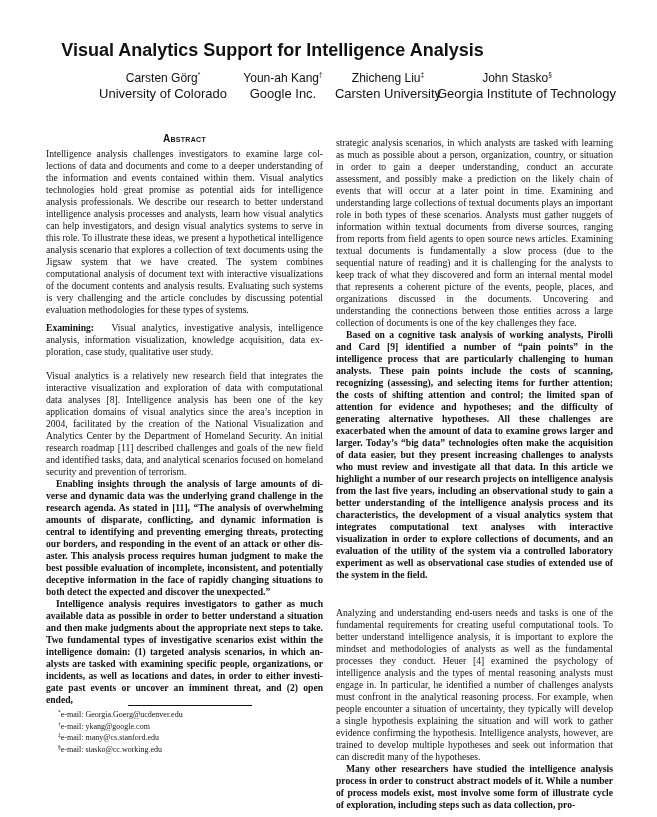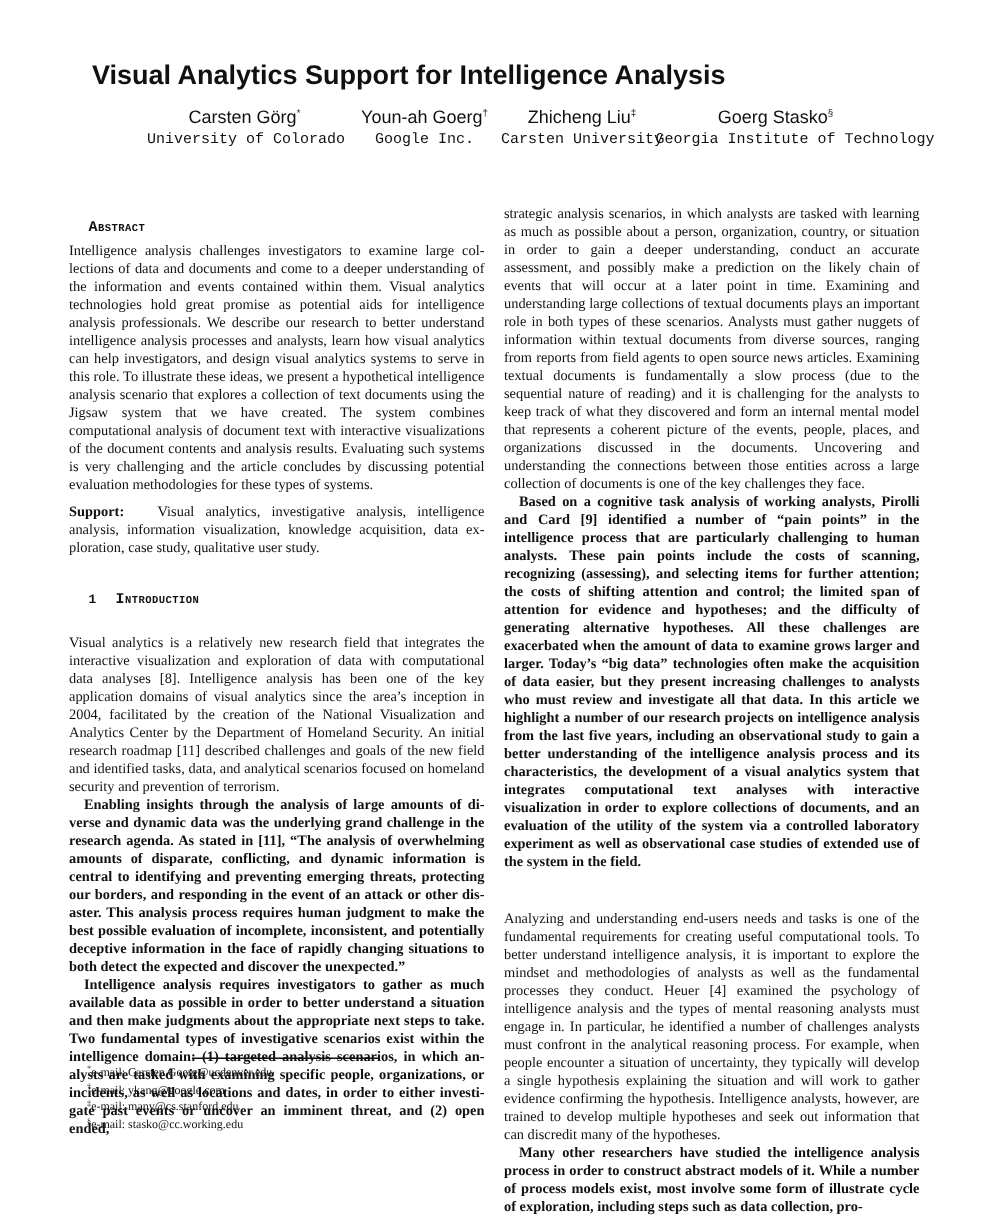--- a/index.html
+++ b/index.html
@@ -4,30 +4,30 @@
   <style>
     html, body { margin: 0; padding: 0; background: #ffffff; }
     body { width: 657px; height: 817px; position: relative; overflow: hidden; color: #111; }
     .title {
       position: absolute; left: 0; top: 40px; width: 545px; text-align: center;
       font-family: "Liberation Sans", sans-serif; font-weight: bold; font-size: 18px; line-height: 20px; color: #111;
     }
     .authors { position: absolute; left: 0; top: 71px; width: 657px; }
     .author { position: absolute; text-align: center; font-family: "Liberation Sans", sans-serif; }
     .author .name { font-size: 12px; line-height: 14px; display: block; white-space: nowrap; }
-    .author .affil { font-size: 10px; line-height: 12px; display: block; margin-top: 3px; white-space: nowrap; font-family: Liberation Mono, monospace; }
+    .author .affil { font-size: 13px; line-height: 12px; display: block; margin-top: 3px; white-space: nowrap; }
     .author sup { font-size: 6.5px; vertical-align: 5px; line-height: 0; }
     .col { position: absolute; width: 277px; font-family: "Liberation Serif", serif; font-size: 9.6px; line-height: 12px; color: #111; }
     .col.left { left: 46px; top: 133px; }
     .col.right { left: 336px; top: 137px; }
     .col p { margin: 0; text-align: justify; hyphens: manual; }
     .col p.indent { text-indent: 10px; font-weight: bold; }
     .h-sec {
-      font-family: Liberation Mono, monospace; font-weight: bold; font-size: 8.6px; line-height: 12px;
-      font-variant: small-caps; letter-spacing: 0.3px; margin: 13px;
+      font-family: Liberation Sans, sans-serif; font-weight: bold; font-size: 8.6px; line-height: 12px;
+      font-variant: small-caps; letter-spacing: 0.3px; margin: 0; text-align: center;
     }
     .h-sec .num { display: inline-block; width: 18px; }
     .h-sec .cap { font-size: 10px; }
     .abs-head { margin-bottom: 3px; }
     .kw-label { font-weight: bold; }
     .gap-small { height: 6px; }
     .gap-sec { height: 9px; }
     .gap-sec2 { height: 23px; }
     .fn-rule { position: absolute; left: 128px; top: 705px; width: 124px; height: 0; border-top: 1px solid #111; }
     .footnotes { position: absolute; left: 58px; top: 709px; font-family: "Liberation Serif", serif; font-size: 8px; line-height: 11.5px; }
@@ -38,49 +38,48 @@
 
 <div>
   <div class="title">Visual Analytics Support for Intelligence Analysis</div>
 
   <div class="authors">
     <div class="author" style="left:98px; width:130px;">
       <span class="name"><span>Carsten Görg</span><sup>*</sup></span>
       <span class="affil">University of Colorado</span>
     </div>
     <div class="author" style="left:218px; width:130px;">
-      <span class="name"><span>Youn-ah Goerg</span><sup>†</sup></span>
+      <span class="name"><span>Youn-ah Kang</span><sup>†</sup></span>
       <span class="affil">Google Inc.</span>
     </div>
     <div class="author" style="left:323px; width:130px;">
       <span class="name"><span>Zhicheng Liu</span><sup>‡</sup></span>
       <span class="affil">Carsten University</span>
     </div>
     <div class="author" style="left:437px; width:160px;">
-      <span class="name"><span>Goerg Stasko</span><sup>§</sup></span>
+      <span class="name"><span>John Stasko</span><sup>§</sup></span>
       <span class="affil">Georgia Institute of Technology</span>
     </div>
   </div>
 
   <div class="col left">
     <h2 class="h-sec abs-head"><span class="cap">Abstract</span></h2>
     <p>Intelligence analysis challenges investigators to examine large col­lections of data and documents and come to a deeper understanding of the information and events contained within them. Visual analyt­ics technologies hold great promise as potential aids for intelligence analysis professionals. We describe our research to better under­stand intelligence analysis processes and analysts, learn how visual analytics can help investigators, and design visual analytics systems to serve in this role. To illustrate these ideas, we present a hypothet­ical intelligence analysis scenario that explores a collection of text documents using the Jigsaw system that we have created. The sys­tem combines computational analysis of document text with inter­active visualizations of the document contents and analysis results. Evaluating such systems is very challenging and the article con­cludes by discussing potential evaluation methodologies for these types of systems.</p>
     <div class="gap-small"></div>
-    <p><span class="kw-label">Support:</span>&nbsp;&nbsp; <span>Visual analytics, investigative analysis, intelligence analysis, information visualization, knowledge acquisition, data ex­ploration, case study, qualitative user study.</span></p>
+    <p><span class="kw-label">Examining:</span>&nbsp;&nbsp; <span>Visual analytics, investigative analysis, intelligence analysis, information visualization, knowledge acquisition, data ex­ploration, case study, qualitative user study.</span></p>
     <div class="gap-sec"></div>
-    <h2 class="h-sec"><span class="num">1</span><span class="cap">Introduction</span></h2>
     <div style="height:3px"></div>
     <p>Visual analytics is a relatively new research field that integrates the interactive visualization and exploration of data with computational data analyses [8]. Intelligence analysis has been one of the key application domains of visual analytics since the area’s inception in 2004, facilitated by the creation of the National Visualization and Analytics Center by the Department of Homeland Security. An initial research roadmap [11] described challenges and goals of the new field and identified tasks, data, and analytical scenarios focused on homeland security and prevention of terrorism.</p>
     <p class="indent">Enabling insights through the analysis of large amounts of di­verse and dynamic data was the underlying grand challenge in the research agenda. As stated in [11], “The analysis of overwhelm­ing amounts of disparate, conflicting, and dynamic information is central to identifying and preventing emerging threats, protecting our borders, and responding in the event of an attack or other dis­aster. This analysis process requires human judgment to make the best possible evaluation of incomplete, inconsistent, and potentially deceptive information in the face of rapidly changing situations to both detect the expected and discover the unexpected.”</p>
     <p class="indent">Intelligence analysis requires investigators to gather as much available data as possible in order to better understand a situation and then make judgments about the appropriate next steps to take. Two fundamental types of investigative scenarios exist within the intelligence domain: (1) targeted analysis scenarios, in which an­alysts are tasked with examining specific people, organizations, or incidents, as well as locations and dates, in order to either investi­gate past events or uncover an imminent threat, and (2) open ended,</p>
   </div>
 
   <div class="fn-rule"></div>
   <div class="footnotes">
-    <div><sup>*</sup><span>e-mail: Carsten.Goerg@ucdenver.edu</span></div>
+    <div><sup>*</sup><span>e-mail: Georgia.Goerg@ucdenver.edu</span></div>
     <div><sup>†</sup><span>e-mail: ykang@google.com</span></div>
     <div><sup>‡</sup><span>e-mail: many@cs.stanford.edu</span></div>
     <div><sup>§</sup><span>e-mail: stasko@cc.working.edu</span></div>
   </div>
 
   <div class="col right">
     <p>strategic analysis scenarios, in which analysts are tasked with learn­ing as much as possible about a person, organization, country, or situation in order to gain a deeper understanding, conduct an ac­curate assessment, and possibly make a prediction on the likely chain of events that will occur at a later point in time. Examin­ing and understanding large collections of textual documents plays an important role in both types of these scenarios. Analysts must gather nuggets of information within textual documents from di­verse sources, ranging from reports from field agents to open source news articles. Examining textual documents is fundamentally a slow process (due to the sequential nature of reading) and it is chal­lenging for the analysts to keep track of what they discovered and form an internal mental model that represents a coherent picture of the events, people, places, and organizations discussed in the doc­uments. Uncovering and understanding the connections between those entities across a large collection of documents is one of the key challenges they face.</p>
     <p class="indent">Based on a cognitive task analysis of working analysts, Pirolli and Card [9] identified a number of “pain points” in the intelligence process that are particularly challenging to human analysts. These pain points include the costs of scanning, recognizing (assessing), and selecting items for further attention; the costs of shifting at­tention and control; the limited span of attention for evidence and hypotheses; and the difficulty of generating alternative hypotheses. All these challenges are exacerbated when the amount of data to examine grows larger and larger. Today’s “big data” technologies often make the acquisition of data easier, but they present increas­ing challenges to analysts who must review and investigate all that data. In this article we highlight a number of our research projects on intelligence analysis from the last five years, including an ob­servational study to gain a better understanding of the intelligence analysis process and its characteristics, the development of a visual analytics system that integrates computational text analyses with in­teractive visualization in order to explore collections of documents, and an evaluation of the utility of the system via a controlled labo­ratory experiment as well as observational case studies of extended use of the system in the field.</p>
     <div class="gap-sec2"></div>
     <div style="height:3px"></div>

